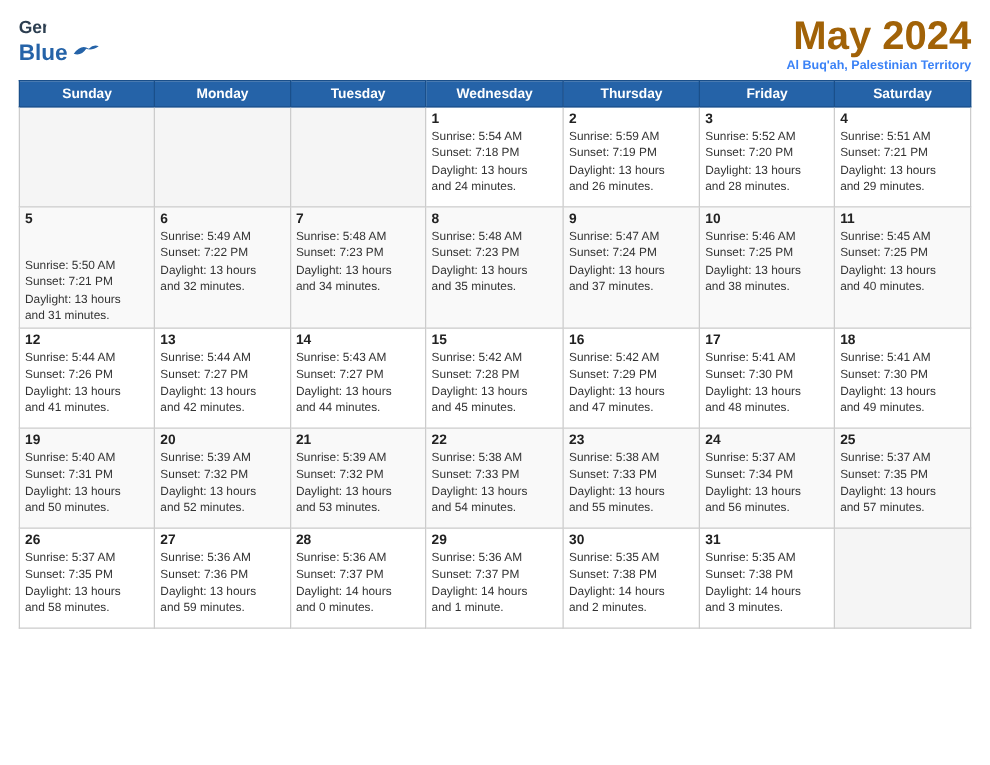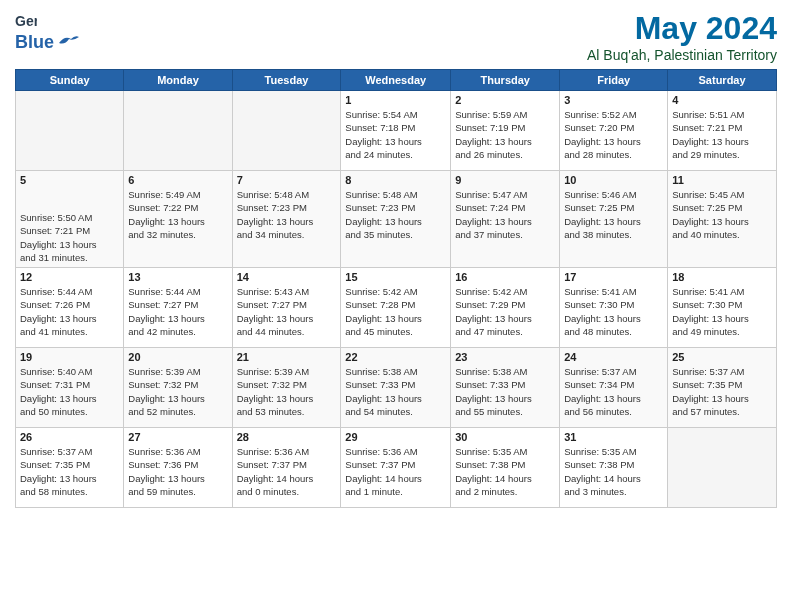--- a/index.html
+++ b/index.html
@@ -26,25 +26,26 @@
       display: flex;
       flex-direction: column;
       align-items: flex-start;
     }
     .title-block {
       text-align: right;
     }
     .main-title {
       font-size: 32px;
       font-weight: bold;
-      color: #0369a1;
+      color: #a16207;
     }
     .subtitle {
-      font-size: 14px;
-      color: #14532d;
+      font-size: 10px;
+      color: #3b82f6;
+      font-weight: bold;
     }
     .calendar {
       width: 100%;
       border-collapse: collapse;
       font-size: 10px;
     }
     .calendar thead tr th {
       background: #2563a8;
       color: #fff;
       text-align: center;

